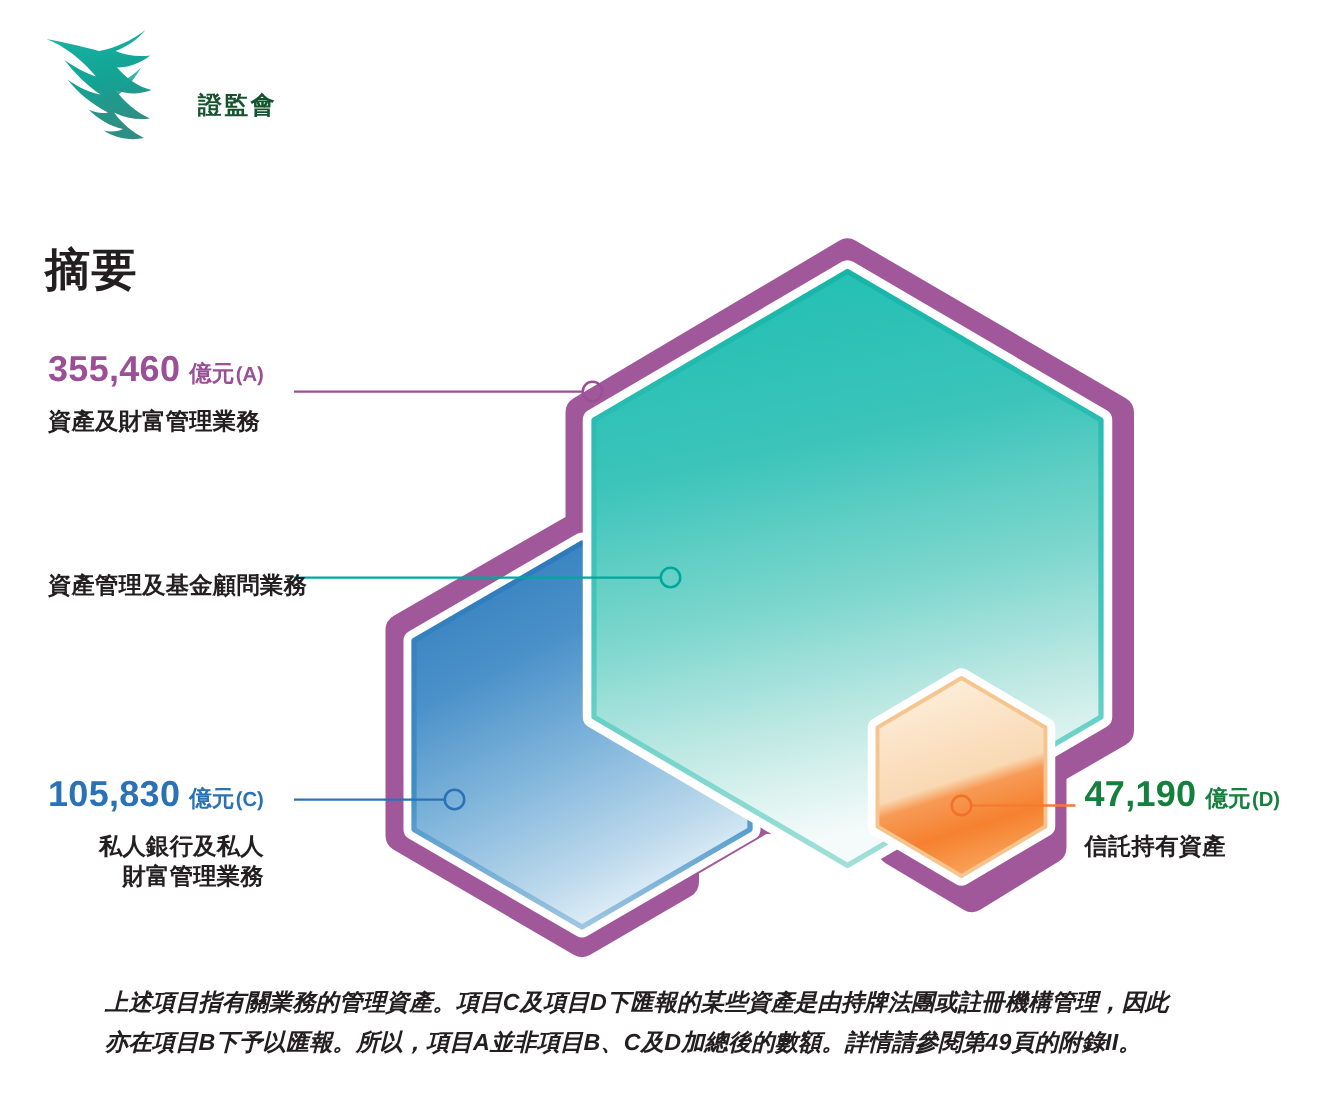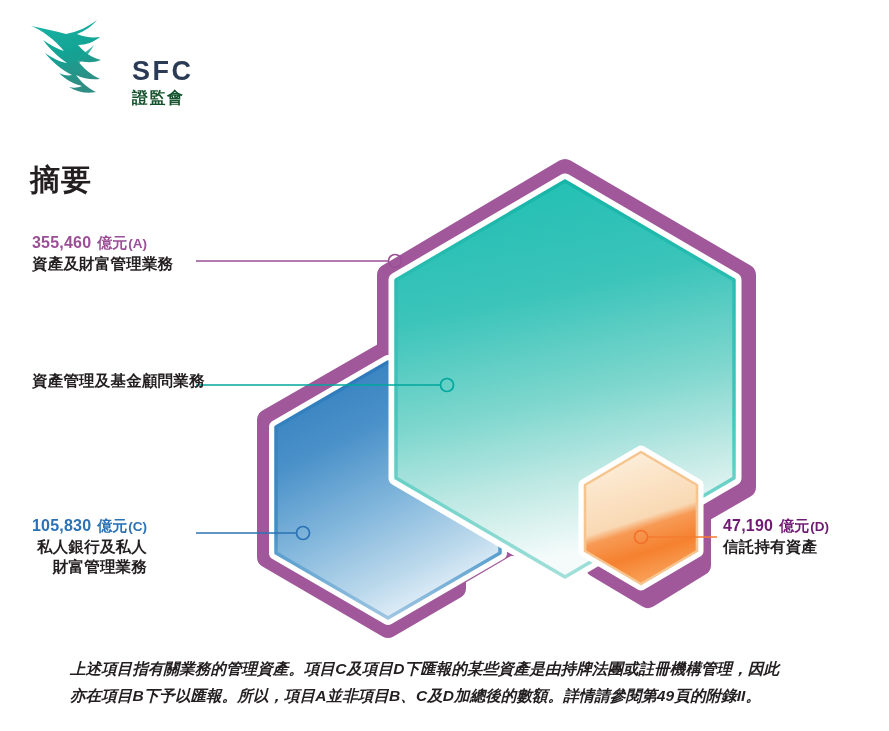--- a/index.html
+++ b/index.html
@@ -79,55 +79,55 @@
 
   
   .callout {
     position: absolute;
   }
   .callout .amount-row {
     white-space: nowrap;
     line-height: 1.0;
   }
   .callout .amount {
-    font-size: 16px;
+    font-size: 24px;
     font-weight: bold;
     letter-spacing: 0.2px;
   }
   .callout .unit {
     font-size: 15px;
     font-weight: bold;
     margin-left: 6px;
   }
   .callout .tag {
     font-size: 13.5px;
     font-weight: bold;
     margin-left: 1px;
   }
   .callout .desc {
-    margin-top: 3px;
+    margin-top: 13px;
     font-size: 15.5px;
     font-weight: bold;
     color: #231f20;
     line-height: 1.28;
     letter-spacing: 0.2px;
     white-space: pre-line;
   }
 
   #callout-a { left: 32px; top: 235px; }
   #callout-a .amount, #callout-a .unit, #callout-a .tag { color: #9b4f96; }
 
   #callout-b { left: 32px; top: 368px; }
   #callout-b .amount, #callout-b .unit, #callout-b .tag { color: #00a79d; }
 
   #callout-c { left: 32px; top: 518px; text-align: right; }
   #callout-c .amount, #callout-c .unit, #callout-c .tag { color: #2a72b5; }
 
   #callout-d { left: 723px; top: 518px; }
-  #callout-d .amount, #callout-d .unit, #callout-d .tag { color: #701a75; }
+  #callout-d .amount, #callout-d .unit, #callout-d .tag { color: #15803d; }
 
   
   #footnote {
     position: absolute;
     left: 30px;
     top: 655px;
     width: 830px;
     font-size: 15.5px;
     font-style: italic;
     font-weight: bold;
@@ -156,21 +156,20 @@
                  C37 61 45 66 54 68 C50 70 45 70 41 69 C49 74 59 76 68 74
                  C60 70 53 64 48 57 C56 61 64 62 72 61 C63 57 55 50 49 42
                  C57 45 65 45 73 42 C64 40 56 34 50 27 C58 27 66 24 72 19
                  C64 20 56 19 49 16 C57 13 64 8 69 2 C60 9 49 14 38 16
                  C27 13 14 10 3 8 Z"></path>
         <path d="M44 40 C52 38 60 33 66 27 C60 38 51 47 40 52 C42 48 43 44 44 40 Z" opacity="0.85"></path>
       </g>
     </svg>
   </div>
   <div id="logo-wordmark">
-    <span class="wm-en">SFC</span>
     <span class="wm-zh">證監會</span>
   </div>
 </div>
 
 <div id="page-title">摘要</div>
 
 <svg id="graphic" viewBox="0 0 889 731" width="889" height="731" aria-hidden="true">
   <defs>
 
     <linearGradient id="tealGrad" x1="0%" y1="0%" x2="18%" y2="100%">

